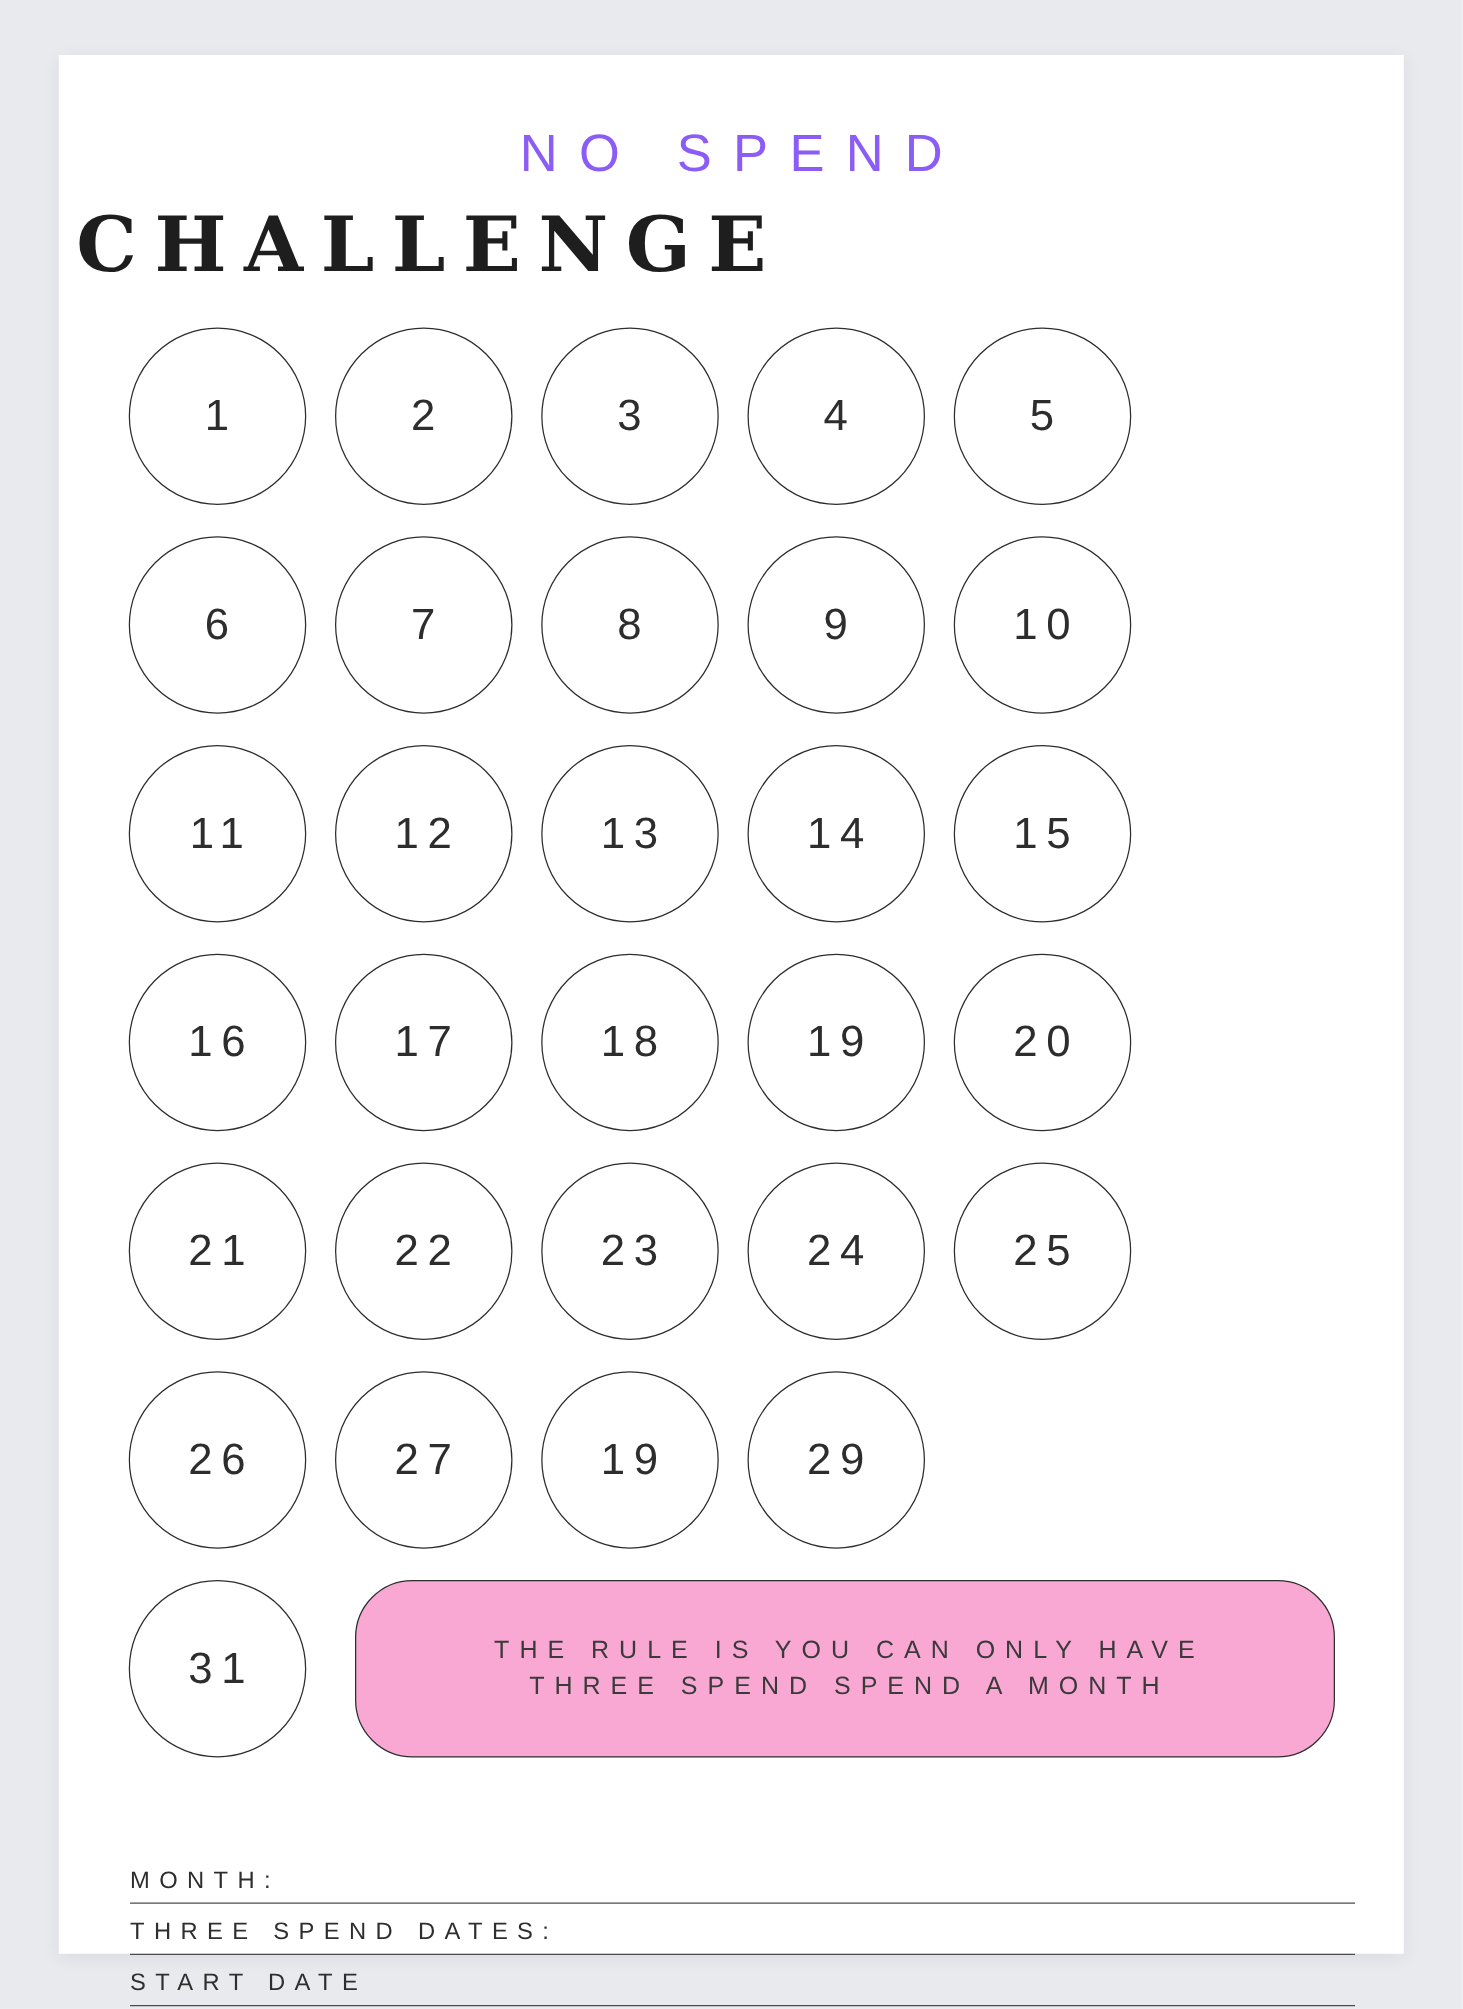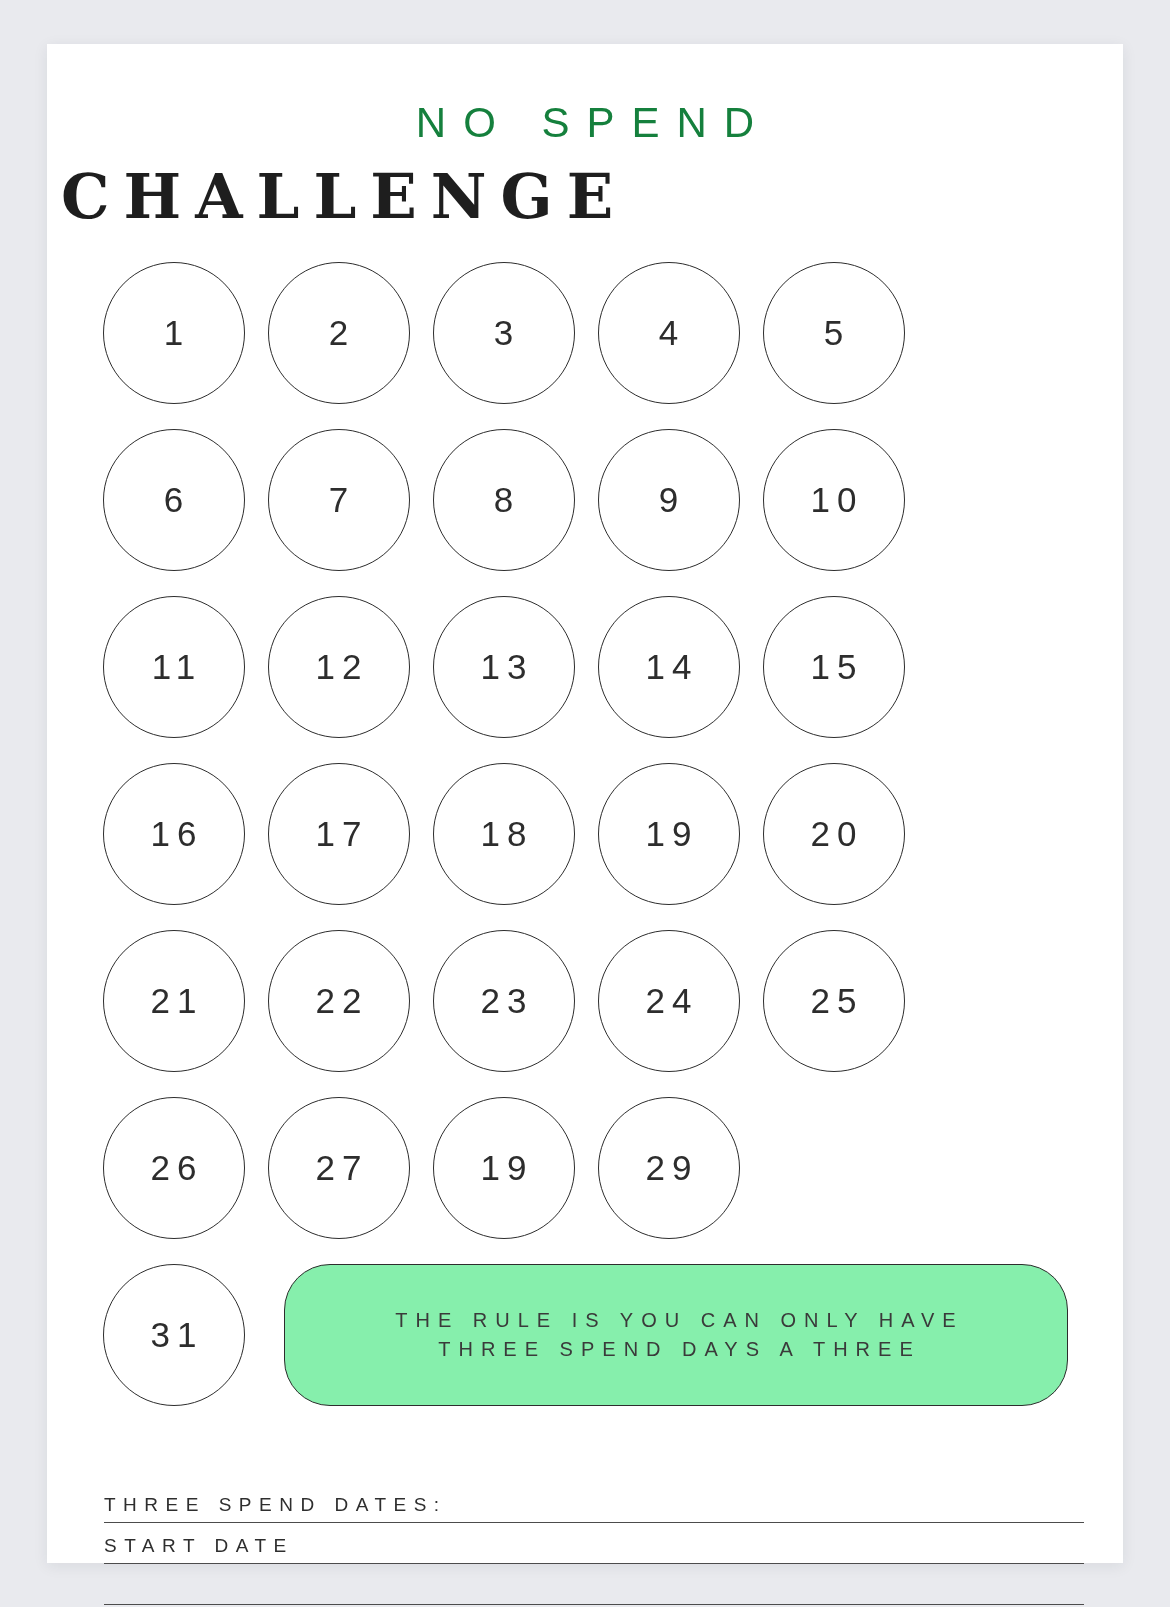--- a/index.html
+++ b/index.html
@@ -31,21 +31,21 @@
     box-shadow:0 3px 14px rgba(30,35,50,0.08);
     padding-top:58px;
   }
   .title1{
     text-align:center;
     font-size:42px;
     line-height:1;
     font-weight:300;
     letter-spacing:17px;
     text-indent:17px;
-    color:#15803d;
+    color:#8b5cf6;
     white-space:nowrap;
   }
   .title2{
     margin-top:22px;
     font-family:"DejaVu Serif", serif;
     font-weight:700;
     font-size:61px;
     line-height:1;
     letter-spacing:14px;
     text-indent:14px;
@@ -81,21 +81,21 @@
     width:965px;
     display:flex;
     align-items:flex-start;
     column-gap:39px;
   }
   .rule-box{
     width:800px;
     height:142px;
     border:1.4px solid #2d2d2d;
     border-radius:46px;
-    background:#86efac;
+    background:#f9a8d4;
     display:flex;
     flex-direction:column;
     align-items:center;
     justify-content:center;
     text-align:center;
   }
   .rule-line{
     font-size:20px;
     line-height:29px;
     letter-spacing:8px;
@@ -161,25 +161,28 @@
         <div class="circle">19</div>
         <div class="circle">29</div>
       </div>
 
     <div class="last-row">
       <div id="day31-slot">
           <div class="circle">31</div>
         </div>
       <div class="rule-box">
         <div class="rule-line">THE RULE IS YOU CAN ONLY HAVE</div>
-        <div class="rule-line">THREE SPEND DAYS A THREE</div>
+        <div class="rule-line">THREE SPEND SPEND A MONTH</div>
       </div>
     </div>
 
     <div class="form" id="tracker-form">
+        <div class="form-row">
+          <span class="form-label">MONTH:</span>
+        </div>
         <div class="form-row">
           <span class="form-label">THREE SPEND DATES:</span>
         </div>
         <div class="form-row">
           <span class="form-label">START DATE</span>
         </div>
         <div class="form-row"></div>
       </div>
 
   </div>

